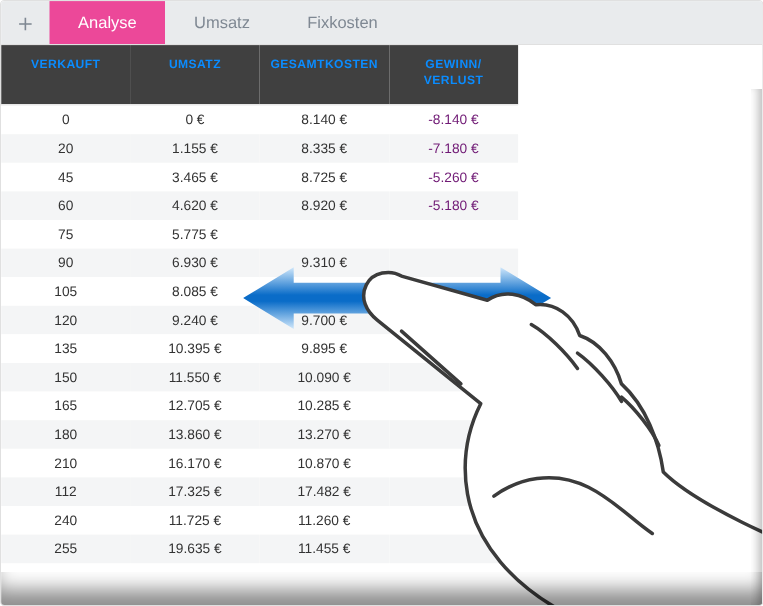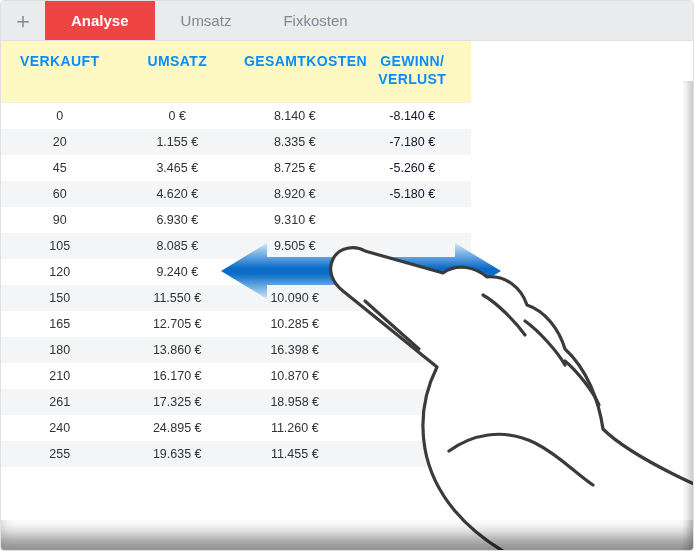--- a/index.html
+++ b/index.html
@@ -33,63 +33,63 @@
   .tab {
     padding: 0 26px;
     display: flex;
     align-items: center;
     font-size: 15px;
     color: #7f8893;
     cursor: pointer;
     font-weight: 300;
   }
   .tab.active {
-    background: #ef4444;
+    background: #ec4899;
     color: #fff;
-    font-weight: 700;
+    font-weight: 400;
   }
   .table-wrap {
     position: relative;
     height: calc(100% - 40px);
     overflow: hidden;
     background: #fff;
   }
   table {
     border-collapse: collapse;
     width: 470px;
     table-layout: fixed;
     margin-left: 0;
   }
   thead th {
     padding: 12px 8px 14px 8px;
     text-align: center;
-    font-size: 14px;
+    font-size: 11px;
     letter-spacing: 0.4px;
     color: #0a8cff;
     font-weight: 600;
-    background: #fef9c3;
+    background: #404040;
     border-bottom: 1px solid #f0f0f0;
     vertical-align: top;
     line-height: 1.25;
   }
   tbody td {
     padding: 6px 8px;
     text-align: center;
     font-size: 12.5px;
     color: #333;
     border: none;
     font-weight: 300;
   }
   tbody tr:nth-child(even) td {
     background: #f4f5f6;
   }
   tbody tr:nth-child(odd) td {
     background: #fff;
   }
-  td.neg { color: #0f172a; }
+  td.neg { color: #701a75; }
 
   
   .arrow-overlay {
     position: absolute;
     top: 200px;
     left: 220px;
     width: 280px;
     height: 60px;
     z-index: 5;
     pointer-events: none;
@@ -168,70 +168,82 @@
           <td>8.725 €</td>
           <td class="neg">-5.260 €</td>
         </tr>
         <tr>
           <td>60</td>
           <td>4.620 €</td>
           <td>8.920 €</td>
           <td class="neg">-5.180 €</td>
         </tr>
         <tr>
+          <td>75</td>
+          <td>5.775 €</td>
+          <td></td>
+          <td></td>
+        </tr>
+        <tr>
           <td>90</td>
           <td>6.930 €</td>
           <td>9.310 €</td>
           <td></td>
         </tr>
         <tr>
           <td>105</td>
           <td>8.085 €</td>
           <td>9.505 €</td>
           <td></td>
         </tr>
         <tr>
           <td>120</td>
           <td>9.240 €</td>
           <td>9.700 €</td>
           <td></td>
         </tr>
         <tr>
+          <td>135</td>
+          <td>10.395 €</td>
+          <td>9.895 €</td>
+          <td></td>
+        </tr>
+        <tr>
           <td>150</td>
           <td>11.550 €</td>
           <td>10.090 €</td>
           <td></td>
         </tr>
         <tr>
           <td>165</td>
           <td>12.705 €</td>
           <td>10.285 €</td>
           <td></td>
         </tr>
         <tr>
           <td>180</td>
           <td>13.860 €</td>
-          <td>16.398 €</td>
+          <td>13.270 €</td>
           <td></td>
         </tr>
         <tr>
           <td>210</td>
           <td>16.170 €</td>
           <td>10.870 €</td>
           <td></td>
         </tr>
         <tr>
-          <td>261</td>
+          <td>112</td>
           <td>17.325 €</td>
-          <td>18.958 €</td>
+          <td>17.482 €</td>
           <td></td>
         </tr>
         <tr>
           <td>240</td>
-          <td>24.895 €</td>
+          <td>11.725 €</td>
           <td>11.260 €</td>
           <td></td>
         </tr>
         <tr>
           <td>255</td>
           <td>19.635 €</td>
           <td>11.455 €</td>
           <td></td>
         </tr>
       </tbody>

